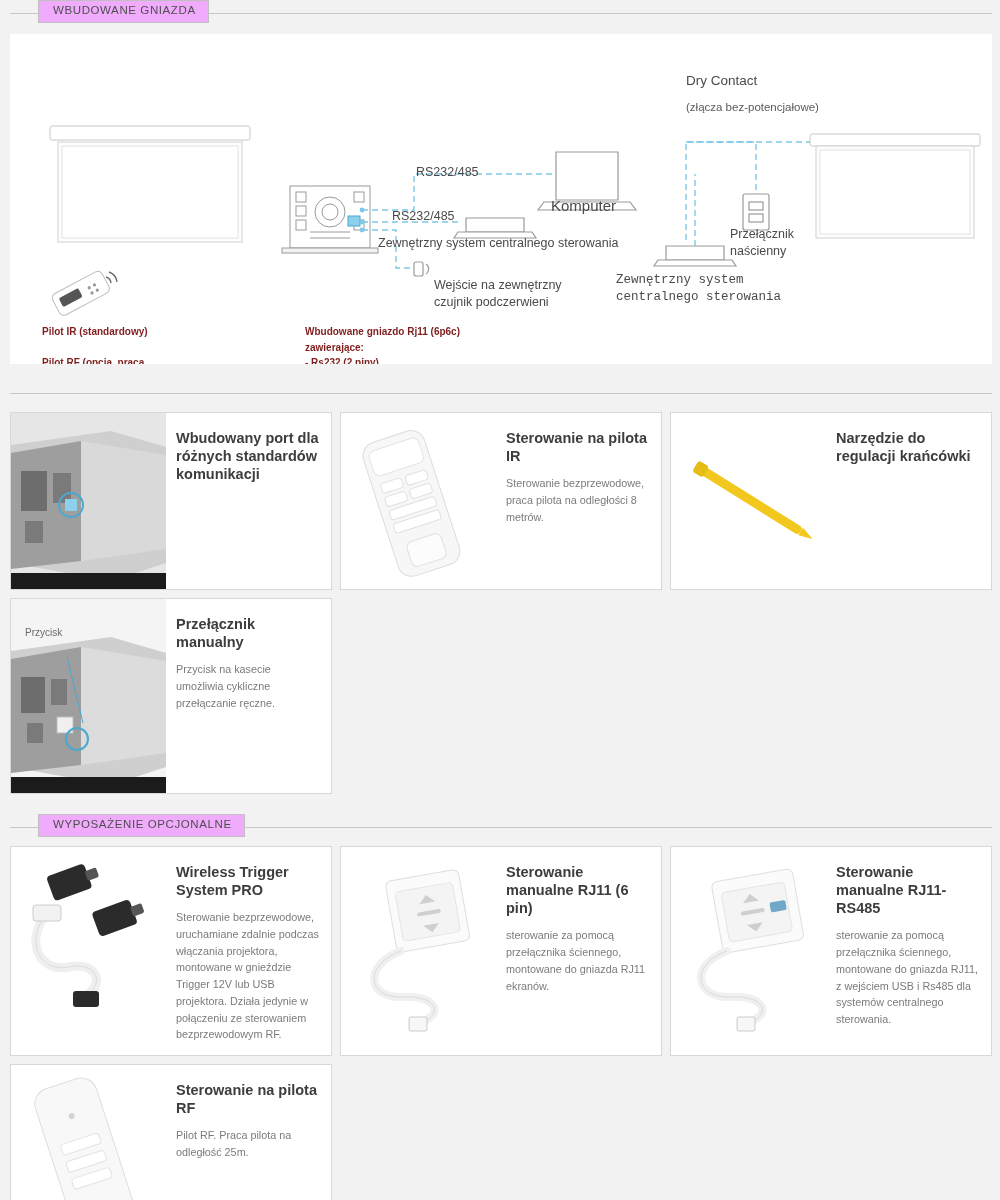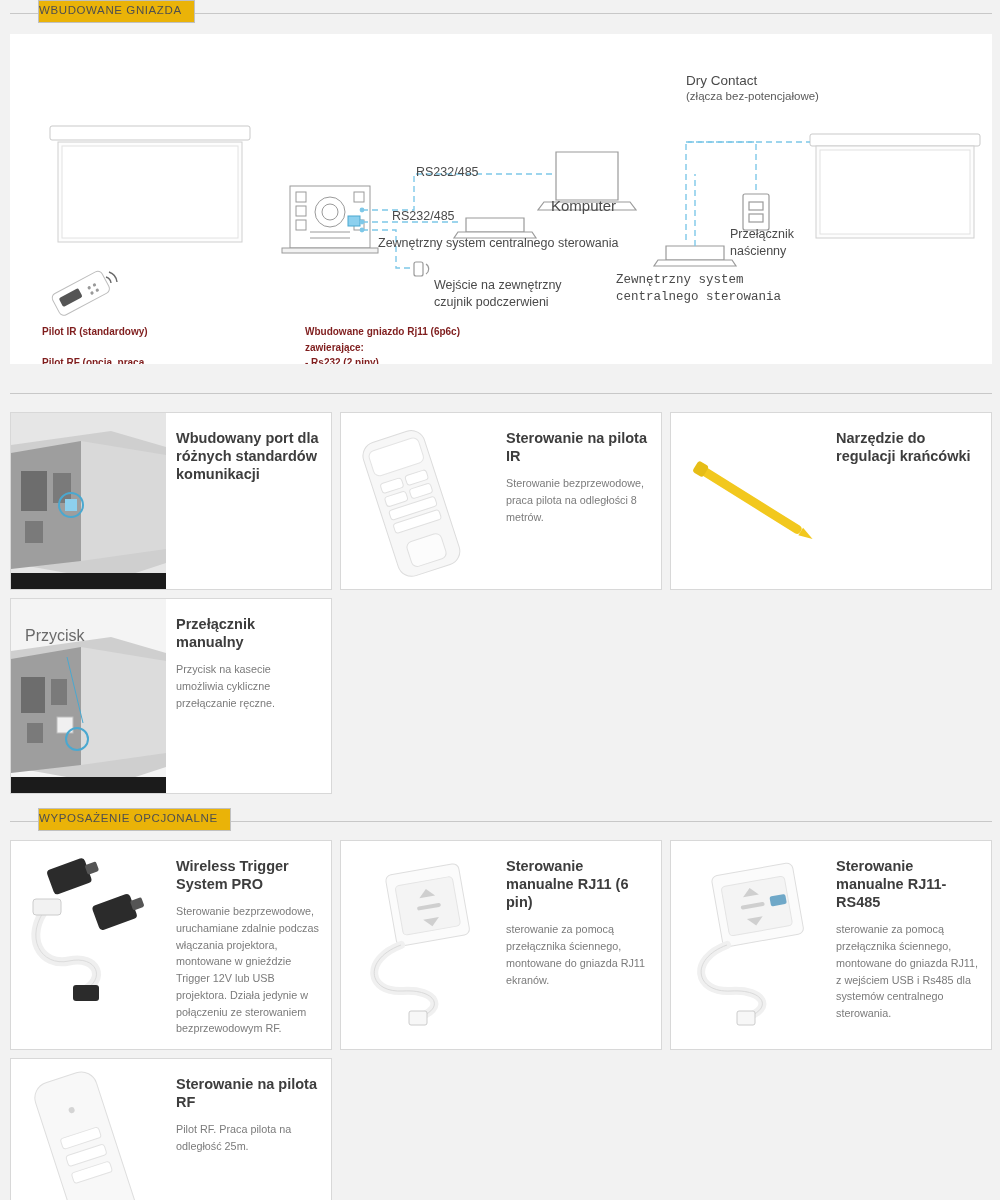--- a/index.html
+++ b/index.html
@@ -19,23 +19,23 @@
     margin: 0;
   }
   .section-head .rule {
     position: absolute;
     left: 10px; right: 8px; top: 13px;
     border-top: 1px solid #c8c8c8;
   }
   .section-head .tag {
     position: absolute;
     left: 38px; top: 0;
-    background: #eab308;
+    background: #f0abfc;
     border: 1px solid #c0c0c0;
-    padding: 4px 12px 5px 0;
+    padding: 4px 12px 5px 14px;
     font-size: 11.5px;
     letter-spacing: 0.6px;
     color: #4f4f4f;
     line-height: 1;
   }
 
   
   .hero {
     margin: 8px 8px 16px 10px;
     background: #fff;
@@ -195,21 +195,21 @@
         <path d="M685 212 L685 140"></path>
       </g>
       <g fill="#7ec8e8">
         <circle cx="352" cy="176" r="2.4"></circle>
         <circle cx="352" cy="188" r="2.4"></circle>
         <circle cx="352" cy="196" r="2.4"></circle>
       </g>
     </svg>
 
     <div class="lbl" style="left:676px; top:38px; font-size:13.5px; color:#4a4a4a;">Dry Contact</div>
-    <div class="lbl small" style="left:676px; top:55px;">(złącza bez-potencjałowe)</div>
+    <div class="lbl small" style="left:676px; top:66px;">(złącza bez-potencjałowe)</div>
 
     <div class="lbl" style="left:406px; top:130px;">RS232/485</div>
     <div class="lbl" style="left:382px; top:174px;">RS232/485</div>
 
     <div class="lbl" style="left:541px; top:162px; font-size:15px;">Komputer</div>
     <div class="lbl" style="left:368px; top:201px;">Zewnętrzny system centralnego sterowania</div>
     <div class="lbl" style="left:424px; top:243px;">Wejście na zewnętrzny
 czujnik podczerwieni</div>
     <div class="lbl" style="left:720px; top:192px;">Przełącznik
 naścienny</div>
@@ -299,30 +299,30 @@
           <path d="M0 60 L70 48 L70 166 L0 174 Z" fill="#9e9e9e"></path>
           <path d="M70 48 L155 62 L155 154 L70 166 Z" fill="#dcdcdc"></path>
           <rect x="10" y="78" width="24" height="36" fill="#6d6d6d"></rect>
           <rect x="40" y="80" width="16" height="26" fill="#7a7a7a"></rect>
           <rect x="16" y="124" width="16" height="20" fill="#7a7a7a"></rect>
           <rect x="46" y="118" width="16" height="16" fill="#f0f0f0" stroke="#bbb"></rect>
           <circle cx="66" cy="140" r="11" fill="none" stroke="#4aa8d0" stroke-width="2"></circle>
           <line x1="56" y1="58" x2="72" y2="124" stroke="#4aa8d0" stroke-width="1"></line>
           <rect x="0" y="178" width="155" height="18" fill="#1b1b1b"></rect>
         </svg>
-        <div style="position:absolute; left:14px; top:28px; font-size:16px; color:#6a6a6a;">Przycisk</div>
+        <div style="position:absolute; left:14px; top:28px; font-size:10px; color:#6a6a6a;">Przycisk</div>
       </div>
       <div class="body">
         <h3>Przełącznik manualny</h3>
         <p>Przycisk na kasecie umożliwia cykliczne przełączanie ręczne.</p>
       </div>
     </div>
   </div>
 
-  <div class="section-head" style="margin-top:14px;">
+  <div class="section-head" style="margin-top:20px;">
     <div class="rule"></div>
     <div class="tag">WYPOSAŻENIE OPCJONALNE</div>
   </div>
 
   <div class="grid">
 
     <div class="card tall">
       <div class="media">
         <svg width="155" height="196" viewBox="0 0 155 196">
           <rect x="0" y="0" width="155" height="196" fill="#fff"></rect>

